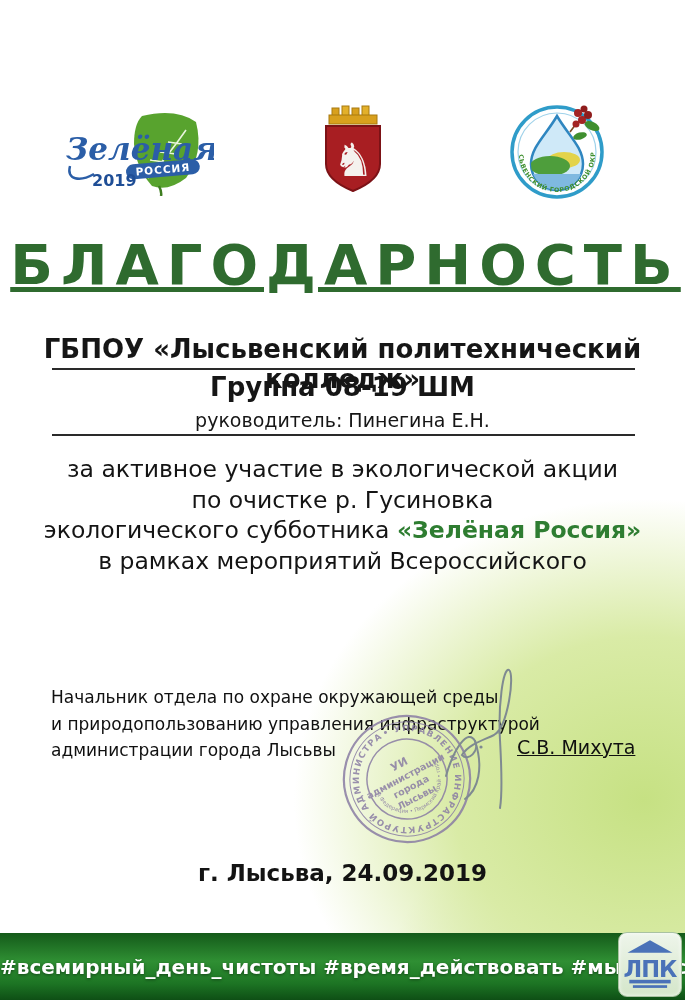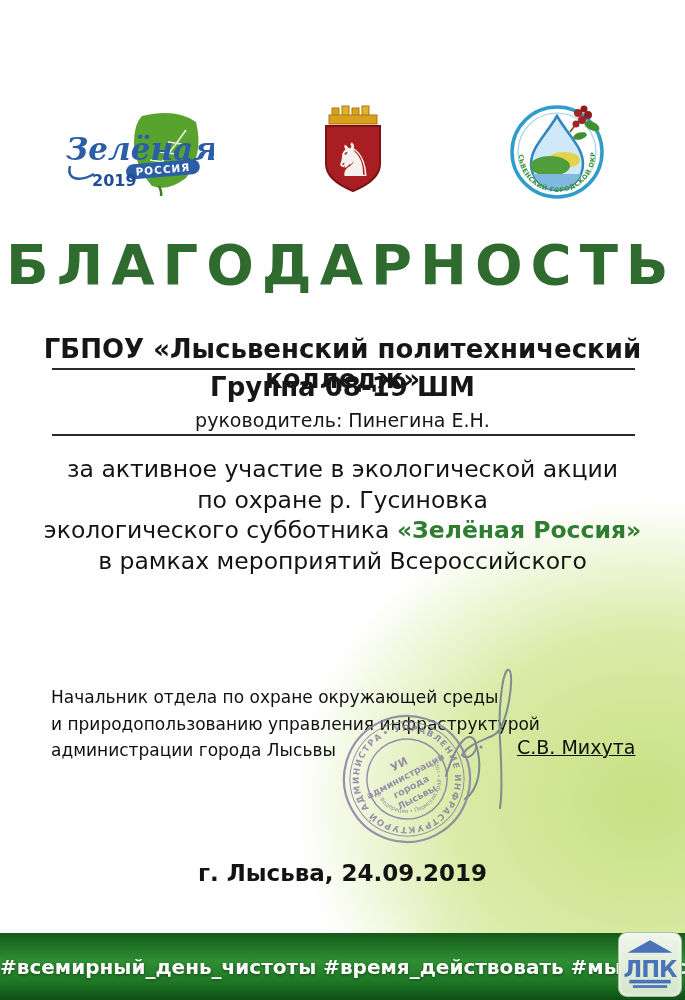--- a/index.html
+++ b/index.html
@@ -15,23 +15,25 @@
       #ffffff;
   }
   
   .logo{position:absolute;}
   .logo-green-russia{left:64px;top:108px;width:150px;height:88px;}
   .logo-arms{left:316px;top:102px;width:74px;height:96px;}
   .logo-district{left:508px;top:102px;width:98px;height:100px;}
   
   .title{
     position:absolute;top:232px;left:0;width:100%;
+    text-align:center;
     font-size:56px;font-weight:700;
     letter-spacing:8px;padding-left:6px;box-sizing:border-box;
     color:#2f6b2f;
+    text-decoration:underline;
   }
   
   .r-line{position:absolute;left:0;width:100%;text-align:center;color:#161616;}
   .r1{top:334px;font-size:26px;font-weight:700;}
   .r2{top:372px;font-size:26px;font-weight:700;}
   .r3{top:409px;font-size:19px;font-weight:400;}
   .rule{position:absolute;left:52px;right:50px;height:0;border-bottom:2px solid #2a2a2a;}
   .rule1{top:368px;}
   .rule2{top:434px;}
   
@@ -144,21 +146,21 @@
   <div class="title">БЛАГОДАРНОСТЬ</div>
 
   <div class="r-line r1">ГБПОУ «Лысьвенский политехнический колледж»</div>
   <div class="rule rule1"></div>
   <div class="r-line r2">Группа 08-19 ШМ</div>
   <div class="r-line r3">руководитель: Пинегина Е.Н.</div>
   <div class="rule rule2"></div>
 
   <div class="body-text">
     <div>за активное участие в экологической акции</div>
-    <div>по охране р. Гусиновка</div>
+    <div>по очистке р. Гусиновка</div>
     <div><span>экологического субботника </span><span class="hl">«Зелёная Россия»</span></div>
     <div>в рамках мероприятий Всероссийского</div>
   </div>
 
   <div class="position-block">
     <div>Начальник отдела по охране окружающей среды</div>
     <div>и природопользованию управления инфраструктурой</div>
     <div>администрации города Лысьвы</div>
   </div>
 

